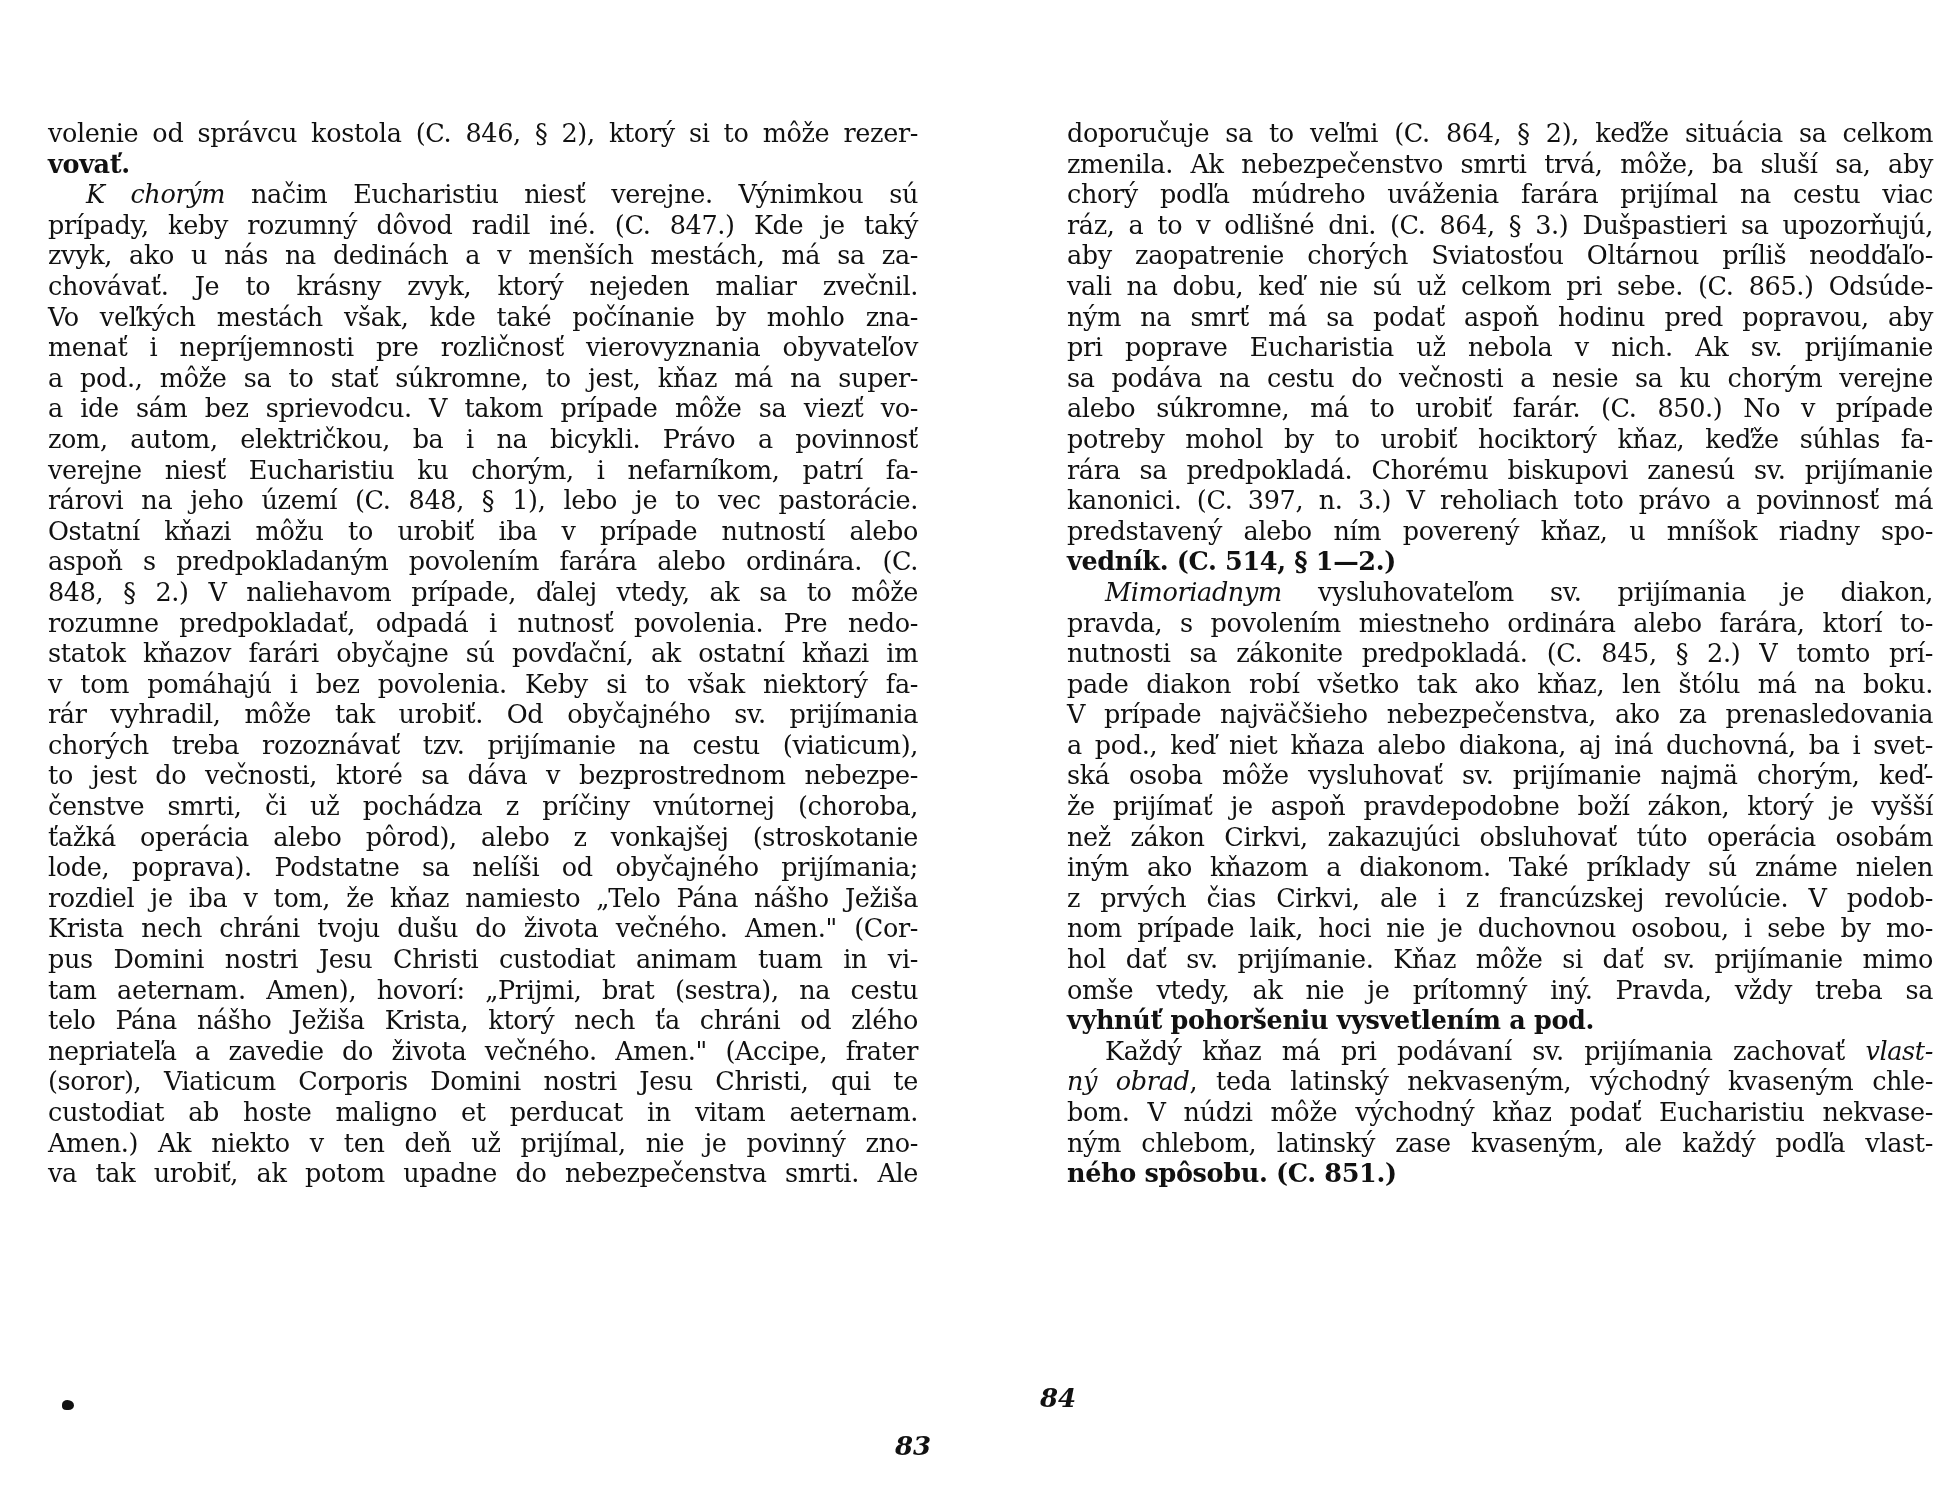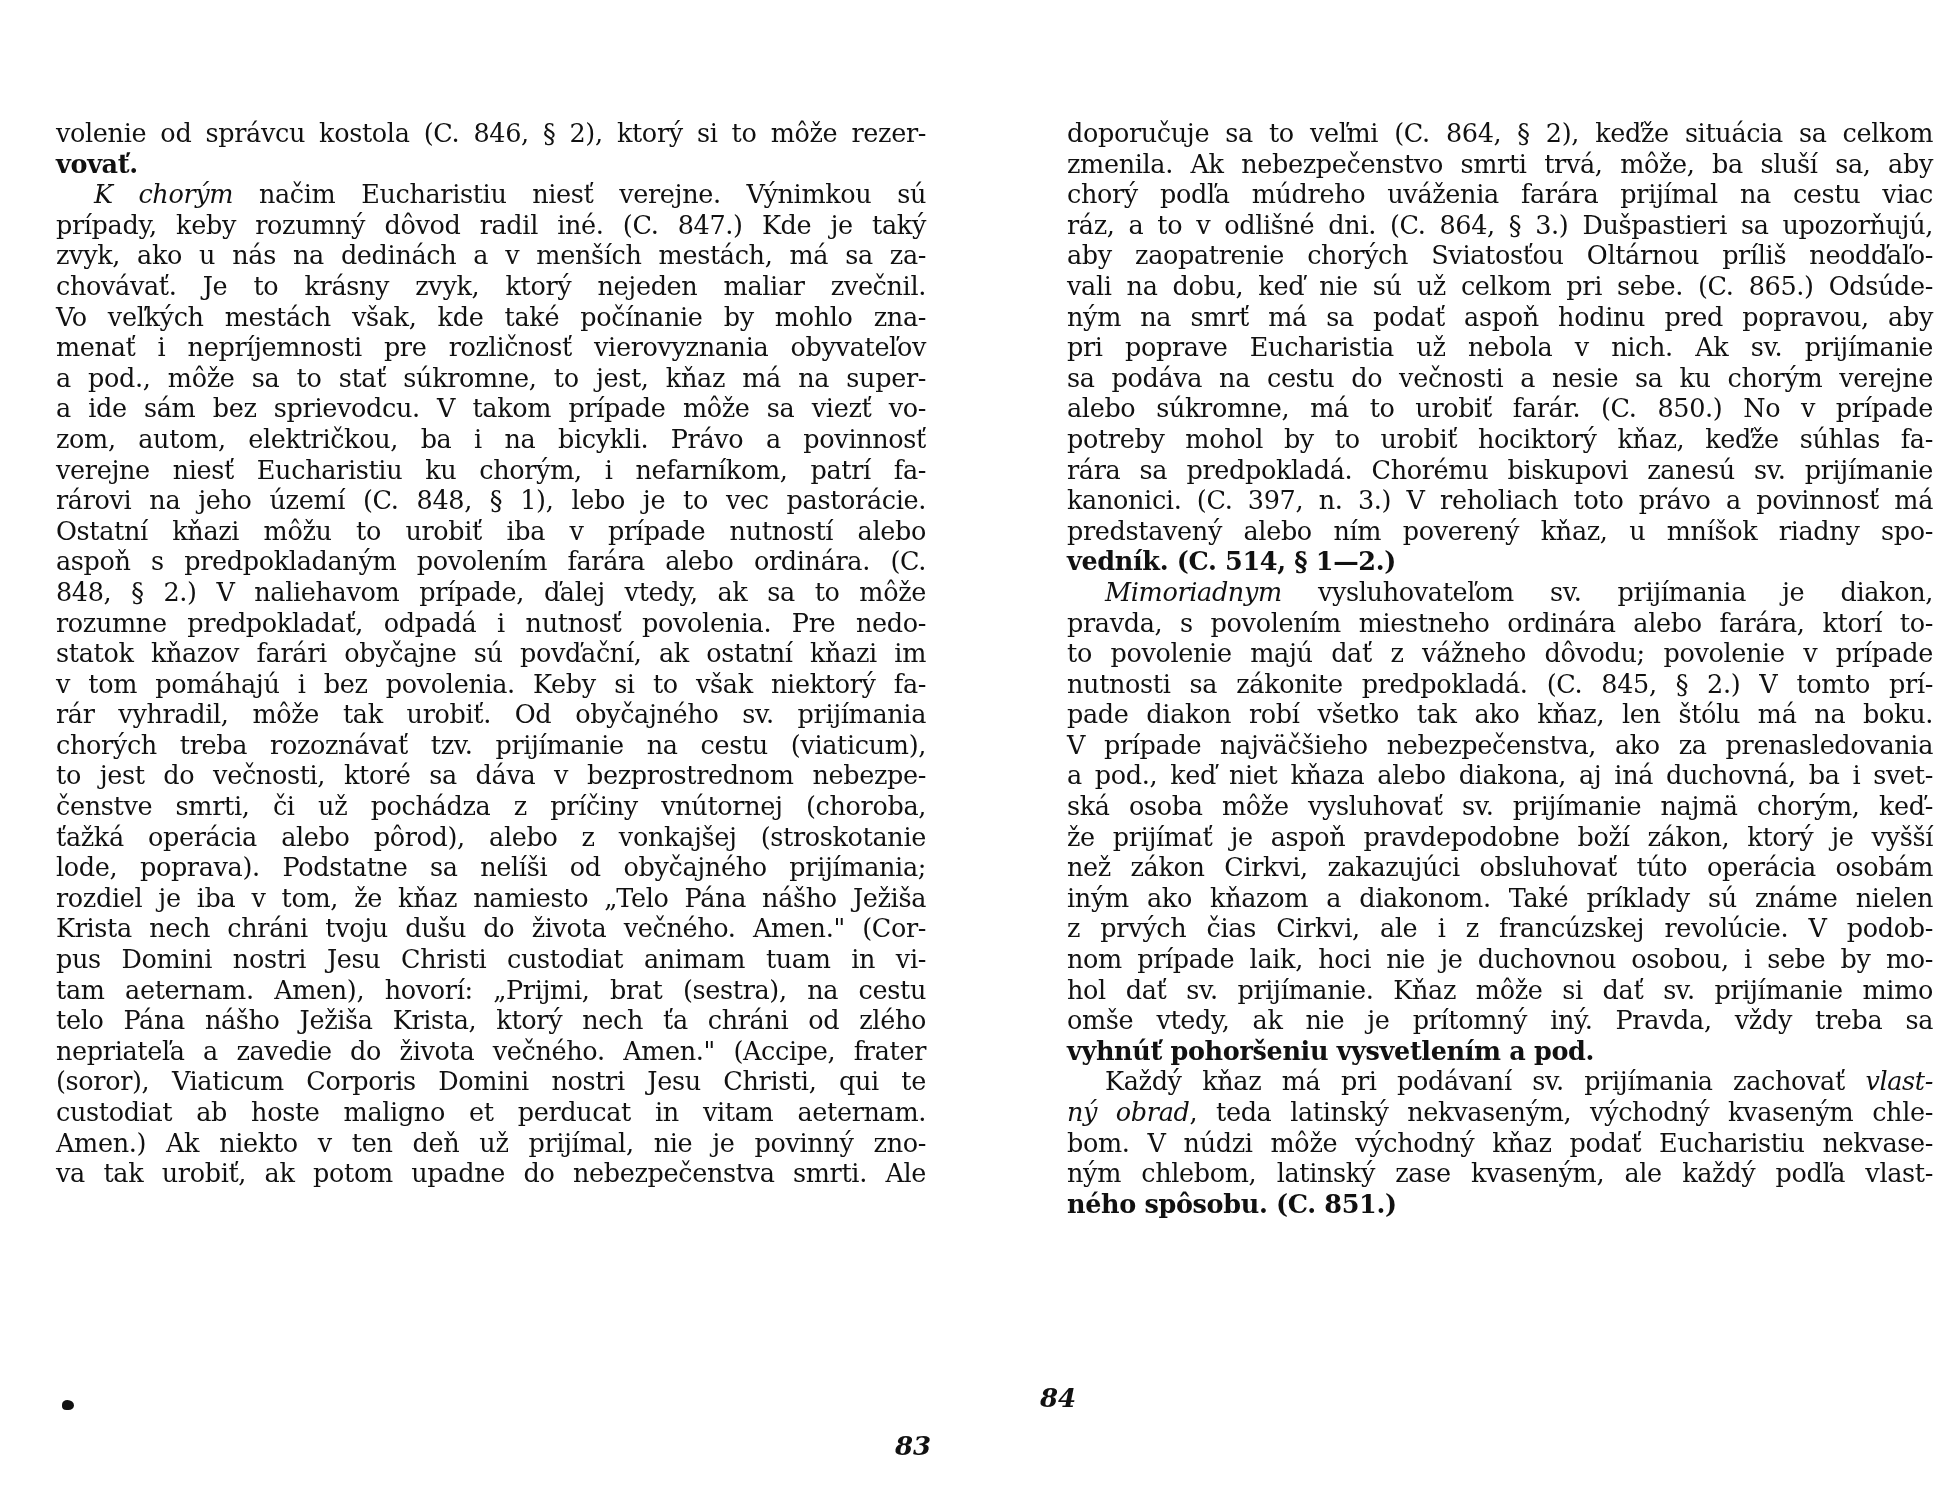--- a/index.html
+++ b/index.html
@@ -1,19 +1,19 @@
 <!DOCTYPE html>
 <html><head>
 <meta charset="utf-8">
 <style>
   html, body { margin: 0; padding: 0; background: #ffffff; }
   body { width: 1942px; height: 1500px; position: relative; overflow: hidden;
          font-family: "DejaVu Serif", "Liberation Serif", serif; color: #111; }
   .page { position: absolute; top: 118px; }
-  .page.left { left: 56px; width: 870px; }
+  .page.left { left: 48px; width: 870px; }
   .page.right { left: 1040px; width: 866px; margin-left: 27px; }
   .line { font-size: 25.5px; line-height: 30.6px; height: 30.6px; white-space: nowrap;
           text-align: justify; text-align-last: justify; letter-spacing: -0.35px; }
   .line.last { text-align-last: left; font-weight: bold; }
   .line.indent { padding-left: 38px; }
   .it { font-style: italic; }
   .pagenum { position: absolute; top: 1383px; font-size: 26px; font-weight: bold;
              font-style: italic; }
   .pagenum.left { left: 895px; margin-top: 48px; }
   .pagenum.right { left: 1040px; }
@@ -75,21 +75,20 @@
   <div class="line">pri poprave Eucharistia už nebola v nich. Ak sv. prijímanie</div>
   <div class="line">sa podáva na cestu do večnosti a nesie sa ku chorým verejne</div>
   <div class="line">alebo súkromne, má to urobiť farár. (C. 850.) No v prípade</div>
   <div class="line">potreby mohol by to urobiť hociktorý kňaz, keďže súhlas fa-</div>
   <div class="line">rára sa predpokladá. Chorému biskupovi zanesú sv. prijímanie</div>
   <div class="line">kanonici. (C. 397, n. 3.) V reholiach toto právo a povinnosť má</div>
   <div class="line">predstavený alebo ním poverený kňaz, u mníšok riadny spo-</div>
   <div class="line last">vedník. (C. 514, § 1—2.)</div>
   <div class="line indent"><span class="it">Mimoriadnym</span><span> vysluhovateľom sv. prijímania je diakon,</span></div>
   <div class="line">pravda, s povolením miestneho ordinára alebo farára, ktorí to-</div>
-  <div class="line">to povolenie majú dať z vážneho dôvodu; povolenie v prípade</div>
   <div class="line">nutnosti sa zákonite predpokladá. (C. 845, § 2.) V tomto prí-</div>
   <div class="line">pade diakon robí všetko tak ako kňaz, len štólu má na boku.</div>
   <div class="line">V prípade najväčšieho nebezpečenstva, ako za prenasledovania</div>
   <div class="line">a pod., keď niet kňaza alebo diakona, aj iná duchovná, ba i svet-</div>
   <div class="line">ská osoba môže vysluhovať sv. prijímanie najmä chorým, keď-</div>
   <div class="line">že prijímať je aspoň pravdepodobne boží zákon, ktorý je vyšší</div>
   <div class="line">než zákon Cirkvi, zakazujúci obsluhovať túto operácia osobám</div>
   <div class="line">iným ako kňazom a diakonom. Také príklady sú známe nielen</div>
   <div class="line">z prvých čias Cirkvi, ale i z francúzskej revolúcie. V podob-</div>
   <div class="line">nom prípade laik, hoci nie je duchovnou osobou, i sebe by mo-</div>

